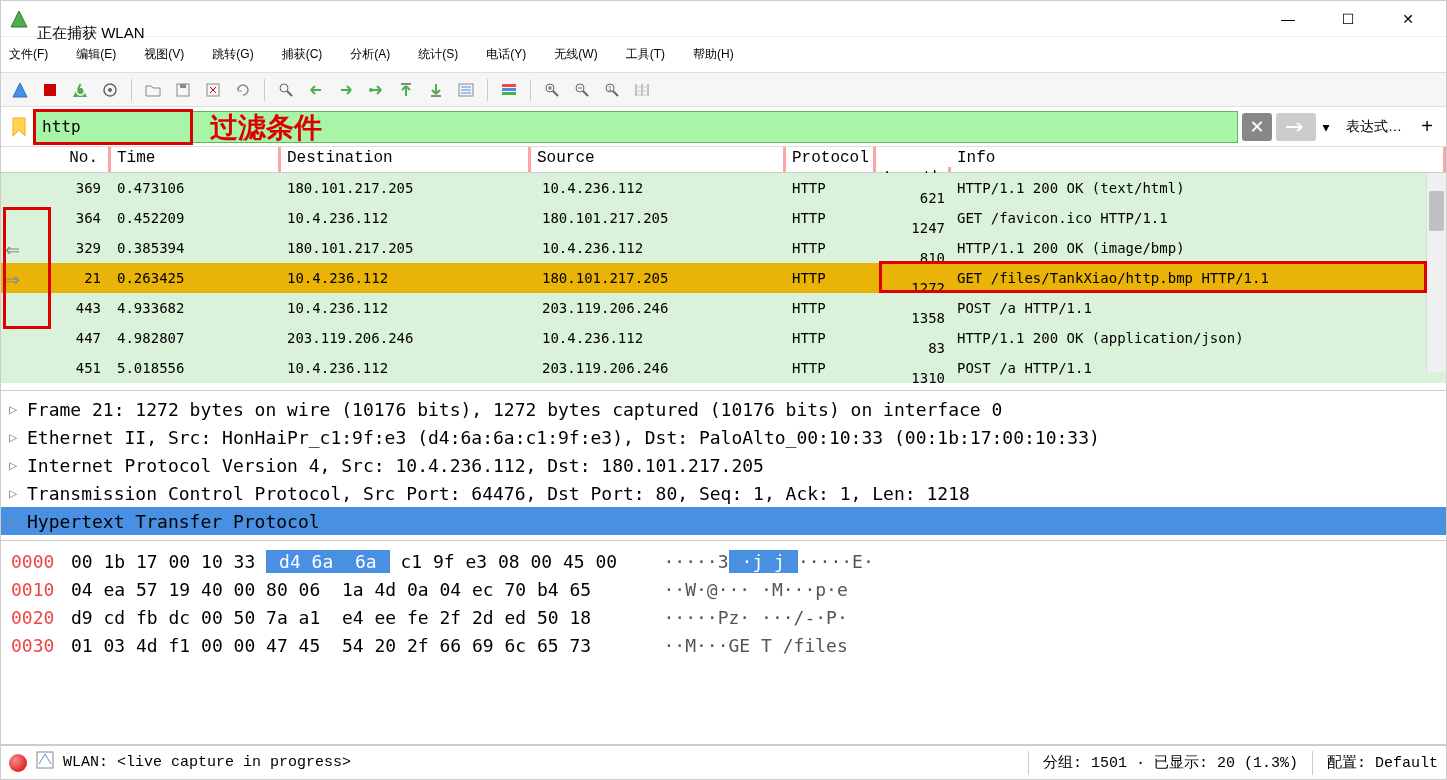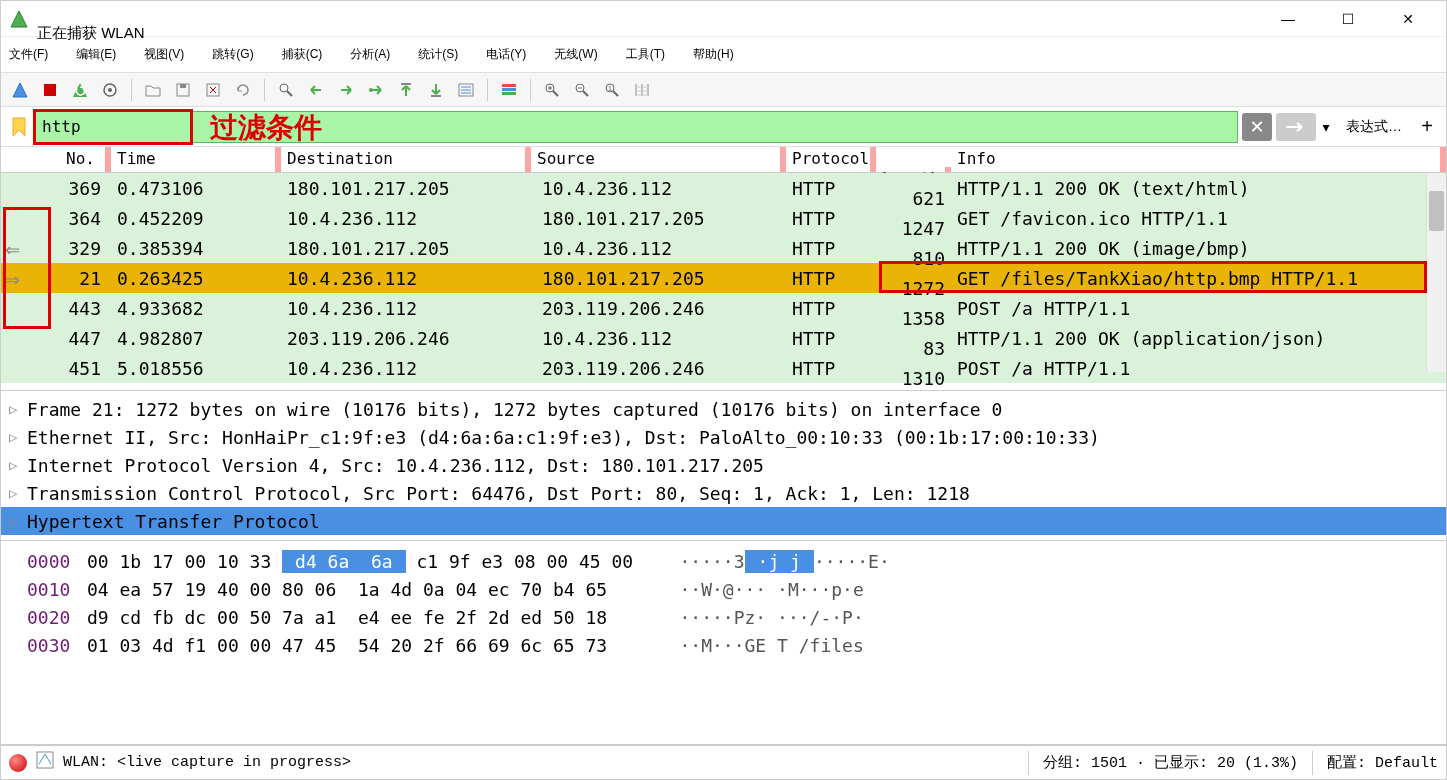--- a/index.html
+++ b/index.html
@@ -21,23 +21,23 @@
 .filter-input { width: 100%; height: 100%; background: #a8f5a8; border: 1px solid #5cb85c; padding: 0 8px; font-family: "Consolas", monospace; font-size: 16px; outline: none; }
 .filter-annotation-box { position: absolute; left: 0; top: -2px; width: 160px; height: 36px; border: 3px solid #d00; pointer-events: none; }
 .filter-annotation-text { position: absolute; left: 177px; top: -2px; font-size: 28px; color: #d00; font-weight: bold; pointer-events: none; }
 .filter-clear { width: 30px; height: 28px; background: #888; color: #fff; display: flex; align-items: center; justify-content: center; border-radius: 3px; margin-left: 4px; cursor: pointer; font-size: 18px; }
 .filter-apply { width: 40px; height: 28px; background: #ccc; display: flex; align-items: center; justify-content: center; border-radius: 3px; margin-left: 4px; cursor: pointer; }
 .filter-dd { width: 20px; height: 28px; display: flex; align-items: center; justify-content: center; cursor: pointer; }
 .expr-btn { padding: 0 10px; height: 32px; display: flex; align-items: center; cursor: pointer; font-size: 14px; }
 .add-btn { width: 30px; height: 32px; display: flex; align-items: center; justify-content: center; font-size: 20px; cursor: pointer; }
 .packet-list { position: relative; flex: 0 0 auto; height: 244px; overflow: hidden; border-bottom: 1px solid #ccc; }
 .plist-header { display: flex; height: 26px; background: #fff; border-bottom: 1px solid #ccc; font-family: "Consolas", monospace; font-size: 16px; }
-.plist-header .col { padding: 2px 6px; border-right: 6px solid #fca5a5; }
+.plist-header .col { padding: 2px 6px; border-right: 3px solid #fca5a5; font-family: Liberation Mono, monospace; }
 .plist-body { position: relative; overflow-x: auto; overflow-y: hidden; height: 218px; }
-.plist-rows { font-family: "Consolas", monospace; font-size: 18px; }
+.plist-rows { font-family: "Consolas", monospace; font-size: 14px; }
 .plist-row { display: flex; height: 30px; align-items: center; }
 .plist-row.green { background: #d9f2d9; }
 .plist-row.gray { background: #eab308; justify-content: flex-end; }
 .plist-row .col { padding: 1px 6px; white-space: nowrap; }
 .col-no { width: 110px; text-align: right; padding-right: 10px !important; }
 .col-time { width: 170px; }
 .col-src { width: 255px; }
 .col-dst { width: 250px; }
 .col-proto { width: 90px; }
 .col-len { width: 75px; text-align: right; margin-top: 20px; }
@@ -46,21 +46,21 @@
 .info-highlight { position: absolute; border: 3px solid #d00; pointer-events: none; z-index: 5; }
 .arrow-marker { position: absolute; font-size: 18px; color: #888; }
 .scroll-right { position: absolute; right: 0; top: 26px; width: 20px; bottom: 18px; background: #f0f0f0; border-left: 1px solid #ddd; }
 .scroll-right .thumb { position: absolute; left: 2px; right: 2px; top: 18px; height: 40px; background: #c0c0c0; border-radius: 2px; }
 .details-pane { height: 150px; overflow: auto; font-family: "Consolas", monospace; font-size: 18px; border-bottom: 1px solid #ccc; padding: 4px 0; }
 .detail-row { display: flex; align-items: center; padding: 2px 8px; height: 28px; }
 .detail-row .exp { width: 18px; color: #888; font-size: 14px; }
 .detail-row.selected { background: #4a90e2; color: #000; }
 .hex-pane { flex: 1; overflow: auto; font-family: "Consolas", monospace; font-size: 18px; padding: 6px 10px; border-bottom: 1px solid #ccc; }
 .hex-row { display: flex; height: 28px; align-items: center; white-space: pre; }
-.hex-offset { color: #701a75; width: 60px; margin-left: 16px; }
+.hex-offset { color: #ef4444; width: 60px; }
 .hex-bytes { width: 560px; }
 .hex-ascii { color: #555; }
 .hex-hl { background: #4a90e2; color: #fff; padding: 1px 13px; }
 .statusbar { height: 34px; display: flex; align-items: center; border-top: 1px solid #ccc; font-family: Liberation Mono, monospace; font-size: 15px; padding: 0 8px; gap: 8px; }
 .statusbar .rec-icon { width: 18px; height: 18px; border-radius: 50%; background: radial-gradient(circle at 35% 35%, #ff8888, #cc0000); }
 .statusbar .sec1 { flex: 1; }
 .statusbar .sep2 { width: 1px; height: 24px; background: #ccc; margin: 0 6px; }
 </style>
 </head>
 <body>

